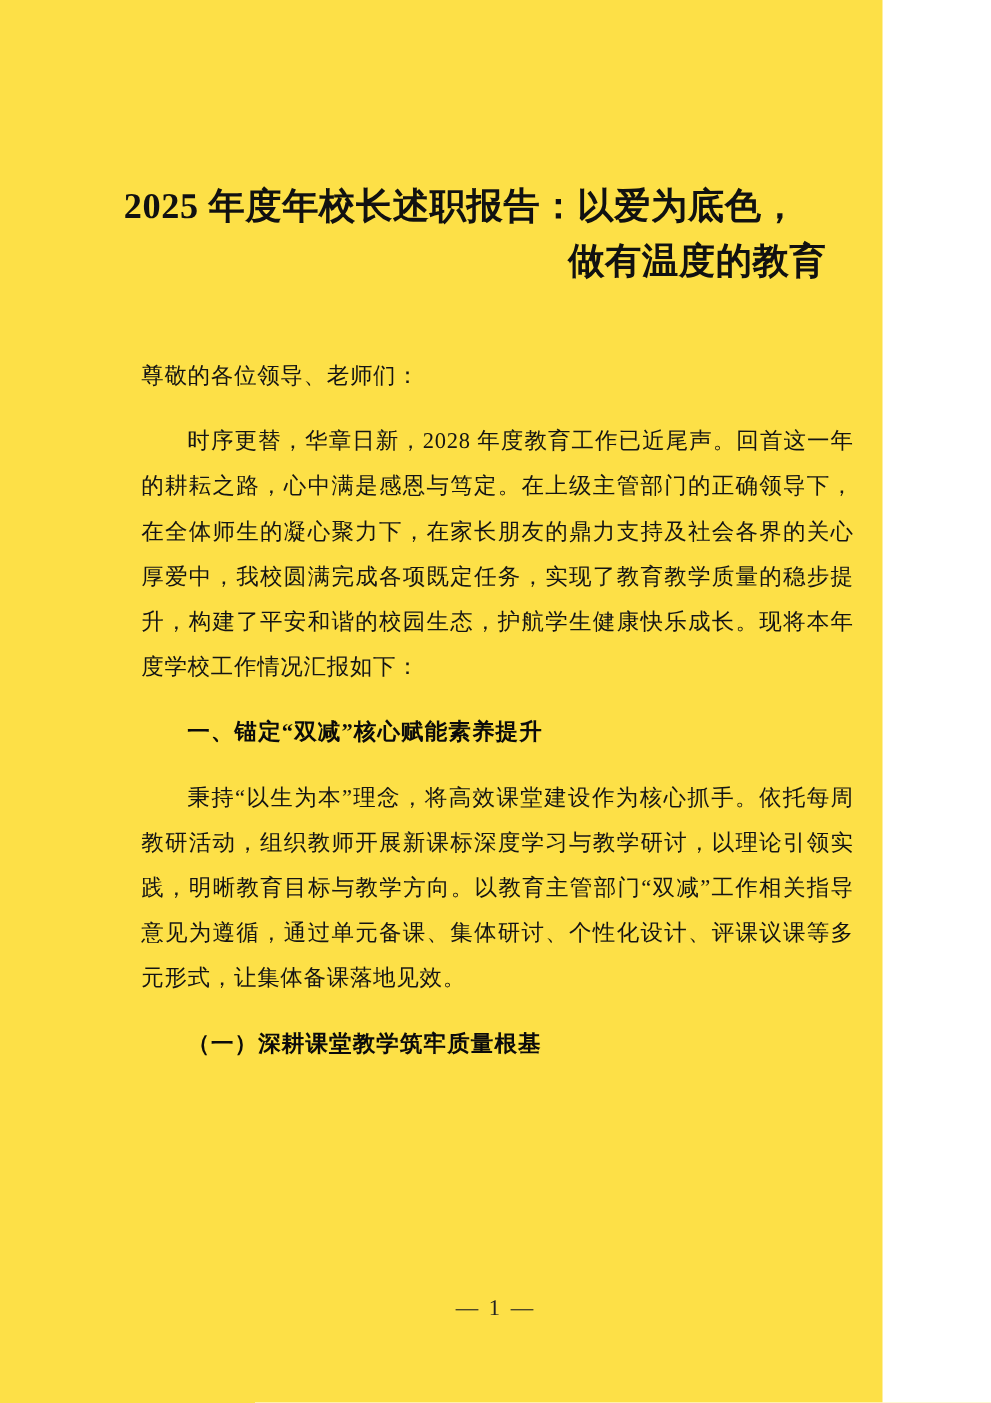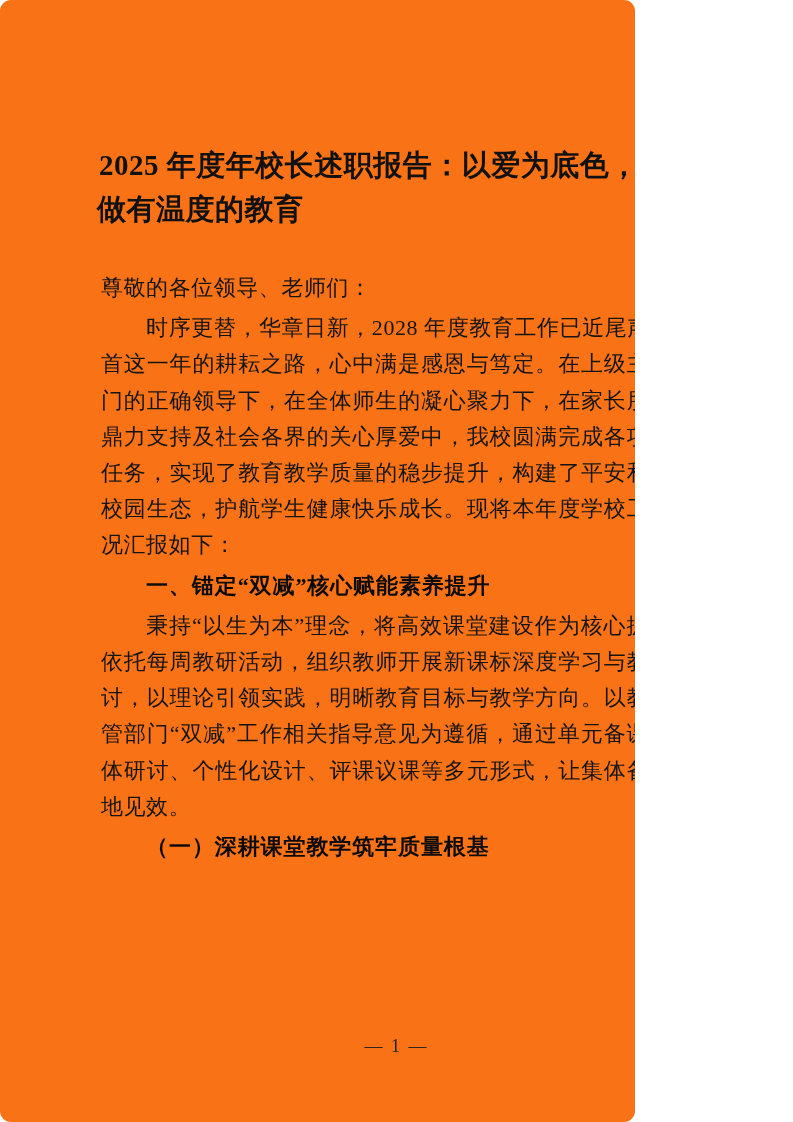--- a/index.html
+++ b/index.html
@@ -12,25 +12,24 @@
     height: 1122px;
     position: relative;
     font-family: "Liberation Serif", "DejaVu Serif", serif;
     color: #000000;
     -webkit-font-smoothing: antialiased;
   }
   .page {
     position: absolute;
     left: 0;
     top: 0;
-    width: 635px;
+    width: 706px;
     height: 1122px;
-    background: #f97316;
+    background: #fde047;
     overflow: hidden;
-    border-radius: 11px;
   }
   .doc-title {
     margin: 0;
     padding: 0;
     font-family: "Liberation Serif", "DejaVu Serif", serif;
     font-weight: 700;
     font-size: 29px;
     line-height: 44px;
     text-align: center;
     letter-spacing: 0.5px;
@@ -40,34 +39,34 @@
     position: absolute;
     left: 97px;
     top: 143px;
     width: 600px;
   }
   .title-line-1 {
     text-align: left;
     padding-left: 2px;
   }
   .title-line-2 {
-    text-align: left;
+    text-align: right;
     padding-right: 36px;
   }
   .body-block {
     position: absolute;
     left: 97px;
     top: 266px;
     width: 602px;
   }
   p.para {
-    margin: 4px;
+    margin: 16px;
     padding: 0;
     font-family: "Liberation Serif", "DejaVu Serif", serif;
-    font-size: 22px;
+    font-size: 18px;
     line-height: 36.2px;
     text-align: justify;
     text-justify: inter-ideograph;
     letter-spacing: 0.55px;
     color: #141414;
   }
   p.salutation {
     text-indent: 0;
   }
   p.indent {

